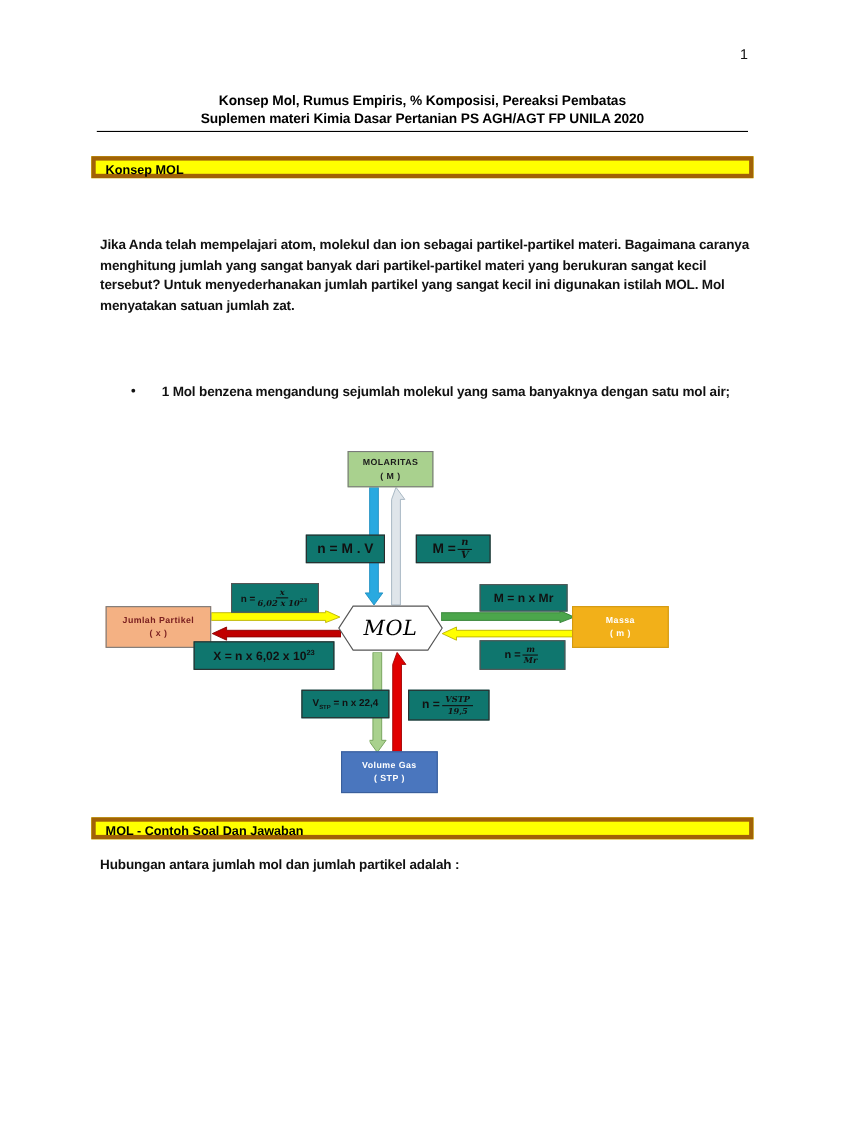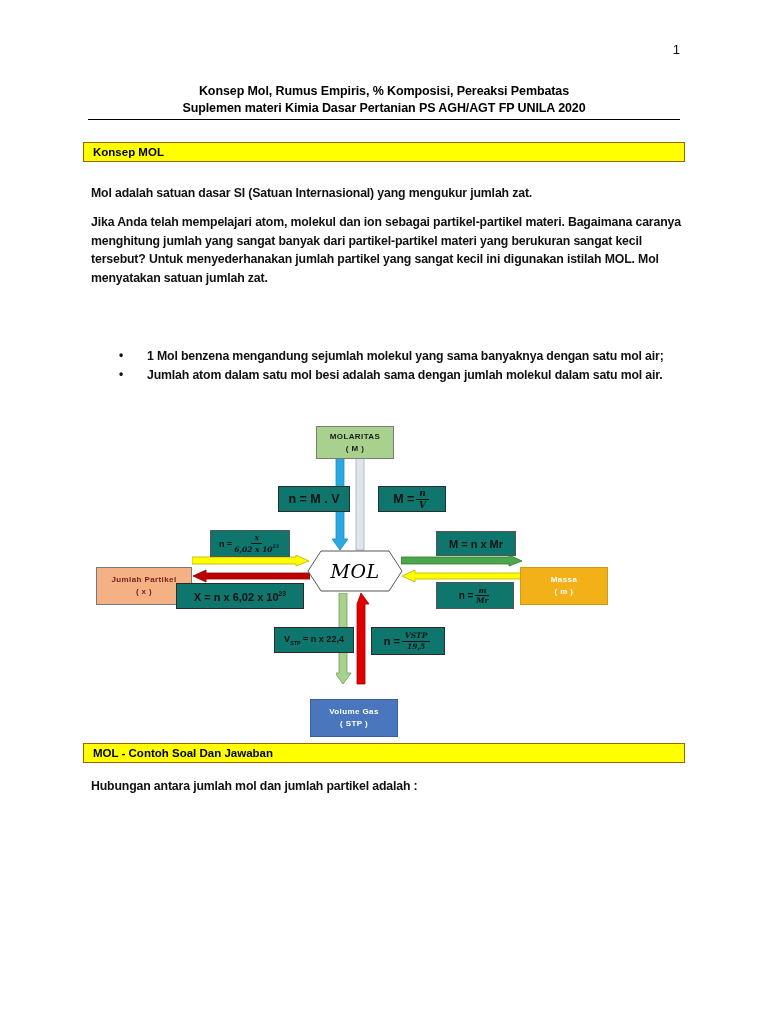--- a/index.html
+++ b/index.html
@@ -51,21 +51,21 @@
     color: #000;
   }
 
   
   .banner {
     position: absolute;
     left: 83px;
     width: 602px;
     height: 20px;
     background: #ffff00;
-    border: 1px solid #a16207;
+    border: 4px solid #a16207;
     box-sizing: border-box;
     padding-left: 28px;
   }
   .banner-text {
     position: absolute;
     left: 9px;
     top: 3px;
     font-size: 11.5px;
     font-weight: bold;
     color: #000;
@@ -131,21 +131,20 @@
     display: flex;
     flex-direction: column;
     align-items: center;
     justify-content: center;
     text-align: left;
     font-size: 8px;
     font-weight: bold;
     letter-spacing: 0.4px;
     line-height: 12px;
     border: 1px solid #7a7a7a;
-    margin-top: 16px;
   }
   .node-molaritas {
     left: 228px; top: 5px; width: 78px; height: 33px;
     background: #a9d18e; color: #1b1b1b;
   }
   .node-partikel {
     left: 8px; top: 146px; width: 96px; height: 38px;
     background: #f4b183; color: #7b2020;
   }
   .node-massa {
@@ -254,26 +253,24 @@
 
   <div class="title-block">
     <div class="title-line">Konsep Mol, Rumus Empiris, % Komposisi, Pereaksi Pembatas</div>
     <div class="title-line">Suplemen materi Kimia Dasar Pertanian PS AGH/AGT FP UNILA 2020</div>
   </div>
 
   <div class="banner" id="banner-konsep-mol">
     <span class="banner-text">Konsep MOL</span>
   </div>
 
-  <div class="para" id="para-1">Mol adalah satuan dasar SI (Satuan Internasional) yang mengukur jumlah zat.</div>
   <div class="para" id="para-2">Jika Anda telah mempelajari atom, molekul dan ion sebagai partikel-partikel materi. Bagaimana caranya menghitung jumlah yang sangat banyak dari partikel-partikel materi yang berukuran sangat kecil tersebut?  Untuk menyederhanakan jumlah partikel yang sangat kecil ini digunakan istilah MOL. Mol menyatakan satuan jumlah zat.</div>
 
   <ul class="bullet-list" id="bullets-mol">
     <li class="bullet-item">1 Mol benzena mengandung sejumlah molekul yang sama banyaknya dengan satu mol air;</li>
-    <li class="bullet-item">Jumlah atom dalam satu mol besi adalah sama dengan jumlah molekul dalam satu mol air.</li>
   </ul>
 
   <div class="diagram">
 
     <svg class="arrow" style="left:243px; top:38px;" width="40" height="108">
 
       <polygon points="5,0 13,0 13,96 17,96 9,107 1,96 5,96" fill="#29a9e0" stroke="#1f8fc0" stroke-width="0.8"></polygon>
 
       <polygon points="25,11 29,0 37,11 33,11 33,107 25,107 25,11" fill="#dfe5ea" stroke="#9fb0bd" stroke-width="0.8"></polygon>
     </svg>

